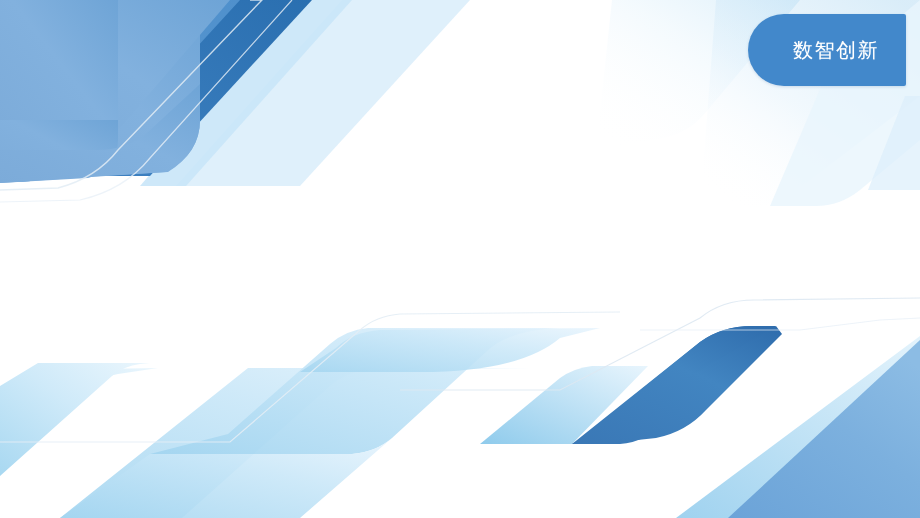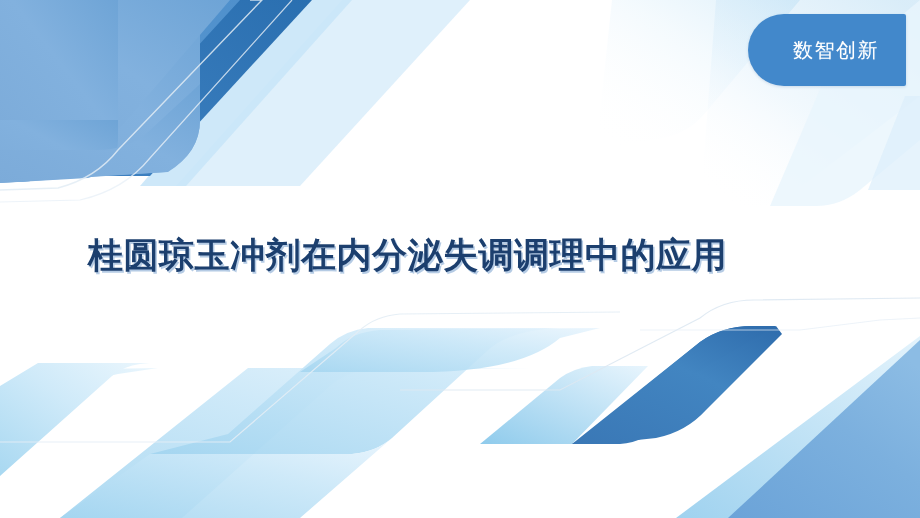--- a/index.html
+++ b/index.html
@@ -221,17 +221,14 @@
 
     <path d="M 676 518 L 790 518 L 920 390 L 920 336 Z" fill="url(#gTriPale)"></path>
 
     <path d="M 728 518 L 920 518 L 920 340 Z" fill="url(#gTri)"></path>
   </svg>
 
   <div id="badge">
     <span class="badge-line">数智创新</span>
   </div>
 
-  <div id="title-block">
-    <h1 id="slide-title">桂圆琼玉冲剂在内分泌失调调理中的应用</h1>
-  </div>
 
 </div>
 
 </body></html>

